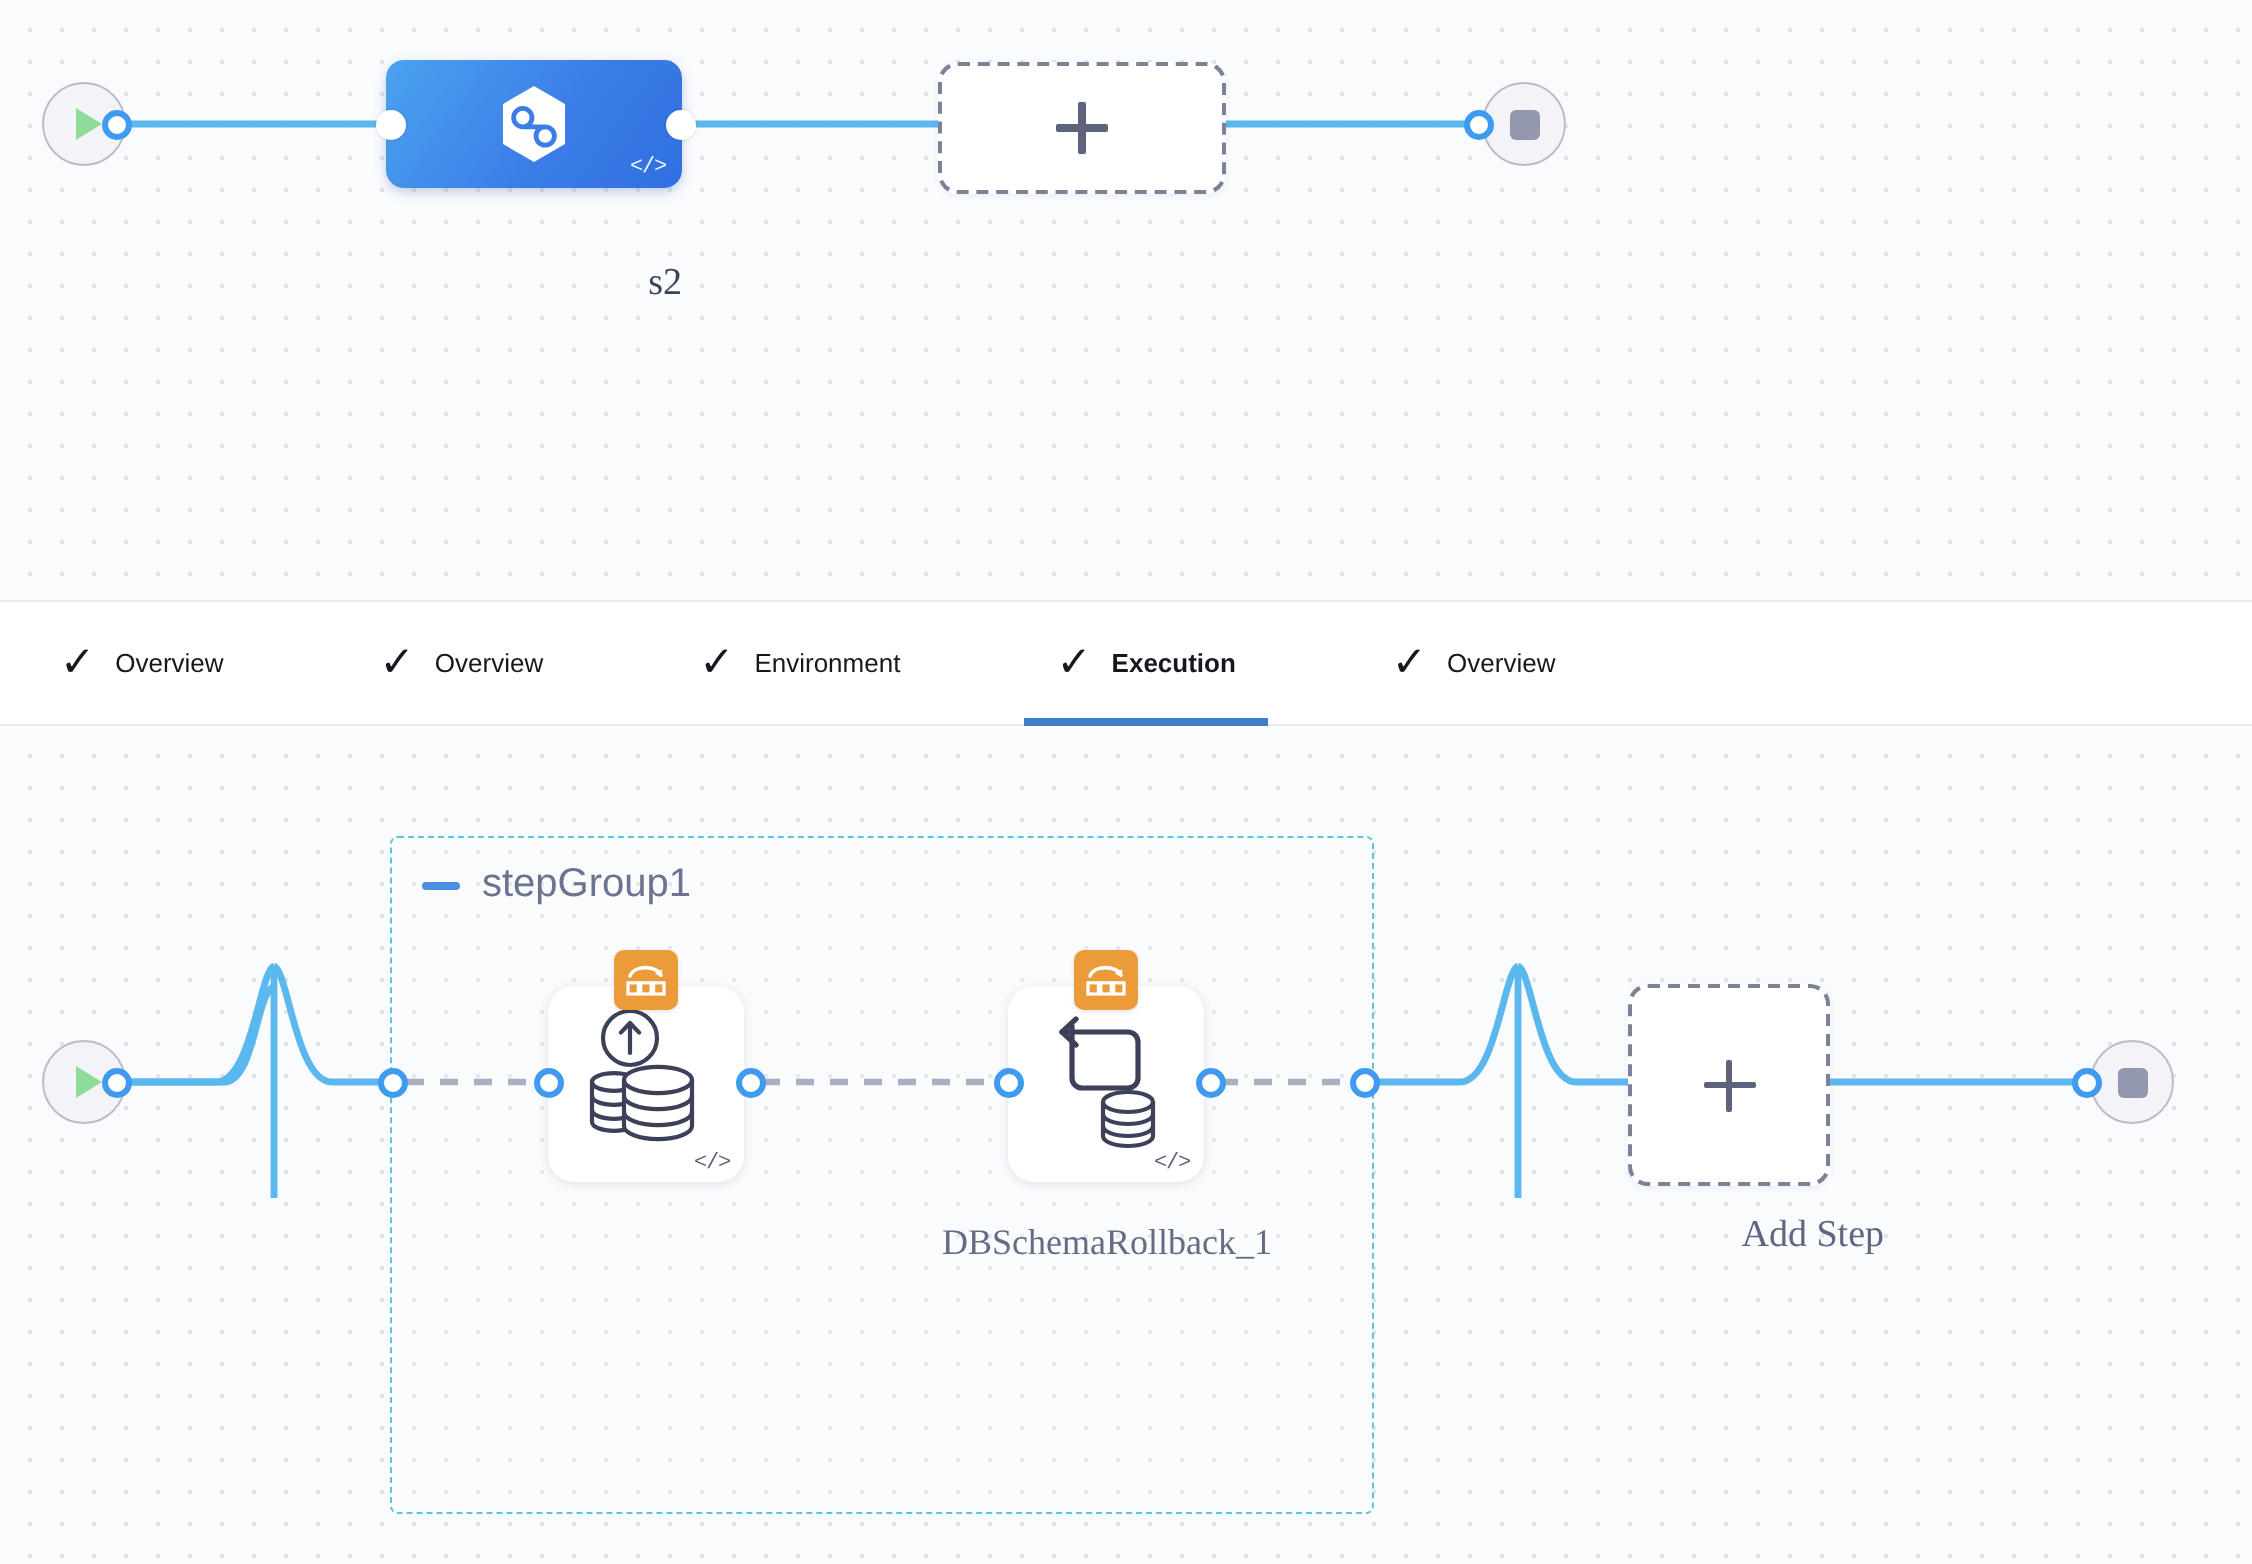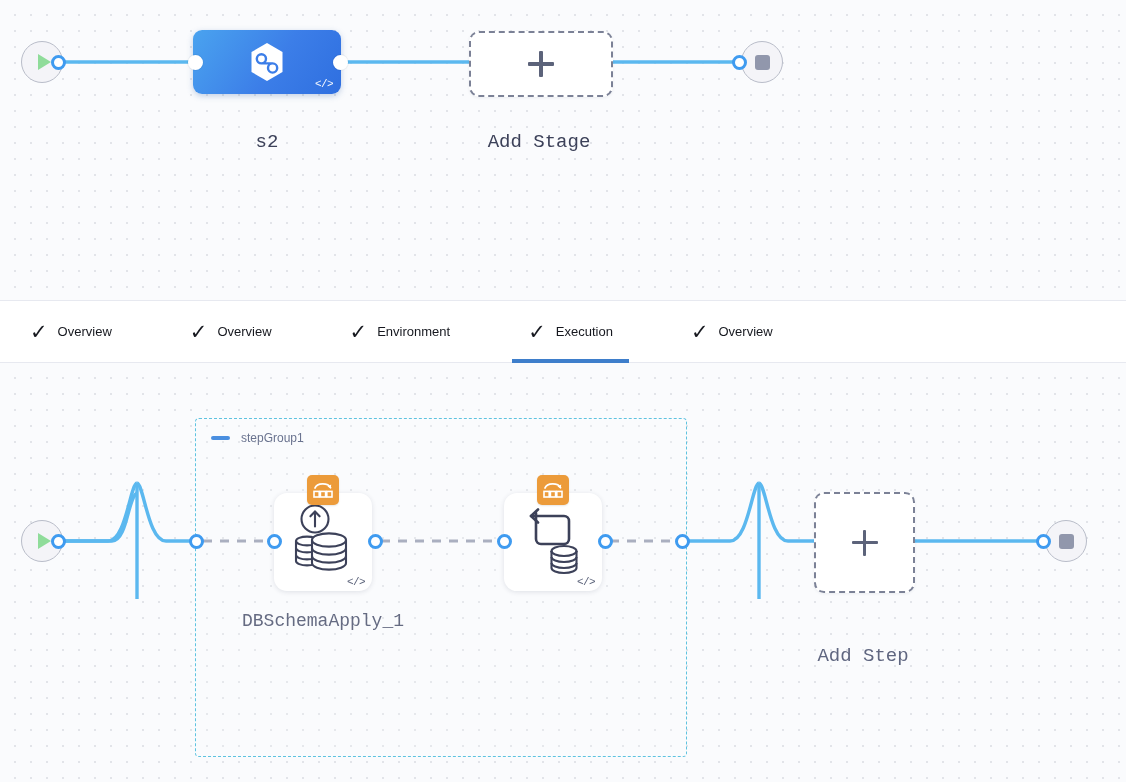--- a/index.html
+++ b/index.html
@@ -170,24 +170,24 @@
     z-index: 7;
     display: flex;
     align-items: center;
     justify-content: center;
     box-shadow: 0 1px 2px rgba(0,0,0,0.10);
   }
 
   
   .node-label {
     position: absolute;
-    text-align: center;
+    text-align: right;
     font-size: 19px;
     color: #3c4159;
-    font-family: Liberation Mono, monospace;
+    font-family: Liberation Serif, serif;
   }
   .node-label.muted { color: #5f6680; }
   .node-label.small {
     font-size: 18px;
     color: #484f6b;
     line-height: 1.33;
     word-break: break-all;
   }
 
   
@@ -208,21 +208,21 @@
     z-index: 8;
   }
   .collapse-icon {
     width: 19px;
     height: 4px;
     border-radius: 2px;
     background: #4a8fe0;
     display: inline-block;
   }
   .step-group-title {
-    font-size: 12px;
+    font-size: 20px;
     color: #6a738f;
     font-family: "Liberation Sans", sans-serif;
   }
 
   
   .tabbar {
     position: absolute;
     top: 300px;
     left: 0;
     width: 1126px;
@@ -249,21 +249,21 @@
   .tab .tick {
     font-size: 21px;
     color: #16181f;
     line-height: 1;
   }
   .tab .tab-text {
     font-size: 13px;
     color: #16181f;
     white-space: nowrap;
   }
-  .tab.active .tab-text { font-weight: normal; }
+  .tab.active .tab-text { font-weight: bold; }
   .tab.active::after {
     content: "";
     position: absolute;
     left: 0; right: 0;
     bottom: -1px;
     height: 4px;
     background: #3e7ecb;
   }
 </style>
 </head>
@@ -289,21 +289,20 @@
     </svg>
     <span class="code-badge">&lt;/&gt;</span>
   </div>
   <div class="port plain" style="left:188px; top:55px;"></div>
   <div class="port plain" style="left:333px; top:55px;"></div>
   <div class="node-label" style="left:193px; top:131px; width:148px;">s2</div>
 
   <div class="add-node" style="left:469px; top:31px; width:140px; height:62px;">
     <div class="plus-glyph"></div>
   </div>
-  <div class="node-label" style="left:449px; top:131px; width:180px;">Add Stage</div>
 
   <div class="port" style="left:732px; top:55px;"></div>
   <div class="terminal" style="left:741px; top:41px;">
     <div class="stop-sq"></div>
   </div>
 </div>
 
 <div class="tabbar">
 
   <div class="tab">
@@ -397,21 +396,20 @@
         <g fill="none" stroke="#3c4159" stroke-width="2.1">
           <path d="M24 41 C24 44.6 31.6 47.6 41 47.6 C50.4 47.6 58 44.6 58 41"></path>
           <path d="M24 49 C24 52.6 31.6 55.6 41 55.6 C50.4 55.6 58 52.6 58 49"></path>
           <path d="M24 57 C24 60.6 31.6 63.6 41 63.6 C50.4 63.6 58 60.6 58 57"></path>
         </g>
       </svg>
     </div>
     <span class="code-badge">&lt;/&gt;</span>
   </div>
   <div class="port" style="left:368px; top:171px;"></div>
-  <div class="node-label small" style="left:240px; top:247px; width:166px;">DBSchemaApply_1</div>
 
   <div class="port" style="left:497px; top:171px;"></div>
   <div class="step-node" style="left:504px; top:130px;">
     <div class="plugin-badge">
       <svg width="22" height="20" viewBox="0 0 22 20">
         <path d="M3 8 C5 2.5 16 2.5 18.5 7.6" fill="none" stroke="#ffffff" stroke-width="1.8" stroke-linecap="round"></path>
         <path d="M18.8 8.6 L19.2 4.6 L15.4 6.6 Z" fill="#ffffff"></path>
         <rect x="2" y="11.4" width="5.2" height="5.6" fill="none" stroke="#ffffff" stroke-width="1.6"></rect>
         <rect x="8.4" y="11.4" width="5.2" height="5.6" fill="none" stroke="#ffffff" stroke-width="1.6"></rect>
         <rect x="14.8" y="11.4" width="5.2" height="5.6" fill="none" stroke="#ffffff" stroke-width="1.6"></rect>
@@ -428,25 +426,26 @@
         <g fill="none" stroke="#3c4159" stroke-width="2.1">
           <path d="M33.5 52 C33.5 54.8 39.1 57 46 57 C52.9 57 58.5 54.8 58.5 52"></path>
           <path d="M33.5 58 C33.5 60.8 39.1 63 46 63 C52.9 63 58.5 60.8 58.5 58"></path>
           <path d="M33.5 64 C33.5 66.8 39.1 69 46 69 C52.9 69 58.5 66.8 58.5 64"></path>
         </g>
       </svg>
     </div>
     <span class="code-badge">&lt;/&gt;</span>
   </div>
   <div class="port" style="left:598px; top:171px;"></div>
+  <div class="node-label small" style="left:470px; top:247px; width:166px;">DBSchemaRollback_1</div>
 
   <div class="port" style="left:675px; top:171px;"></div>
 
   <div class="add-node" style="left:814px; top:129px; width:97px; height:97px;">
     <div class="plus-glyph"></div>
   </div>
-  <div class="node-label muted" style="left:784px; top:244px; width:158px;margin-top:38px;">Add Step</div>
+  <div class="node-label muted" style="left:784px; top:244px; width:158px;">Add Step</div>
 
   <div class="port" style="left:1036px; top:171px;"></div>
   <div class="terminal" style="left:1045px; top:157px;">
     <div class="stop-sq"></div>
   </div>
 </div>
 
 </body></html>

